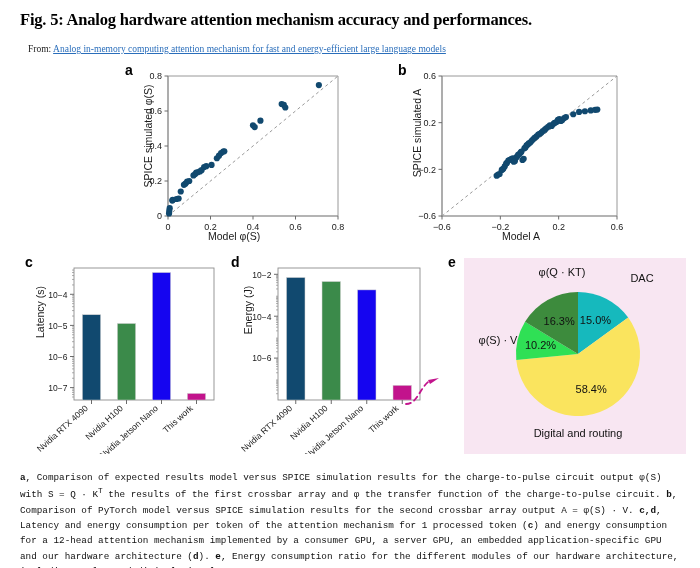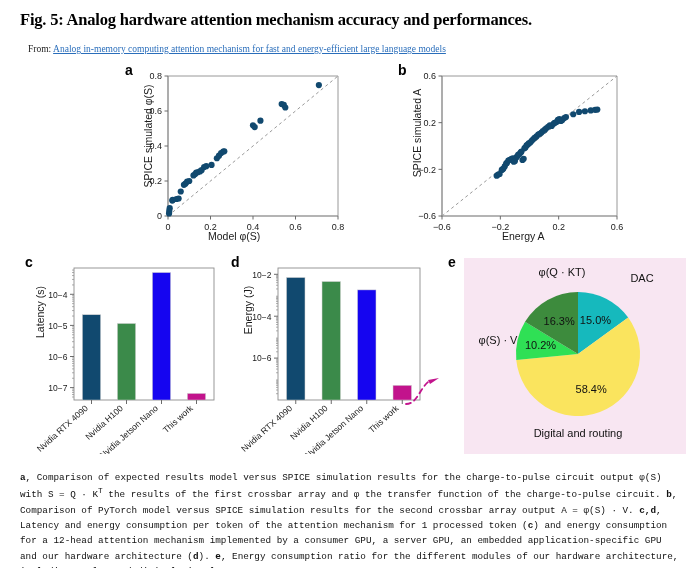--- a/index.html
+++ b/index.html
@@ -206,21 +206,21 @@
           <circle cx="174.20833333333334" cy="56" r="3.1" class="dot"></circle>
           <circle cx="175.95833333333334" cy="55.06666666666666" r="3.1" class="dot"></circle>
           <circle cx="183.25" cy="52.266666666666666" r="3.1" class="dot"></circle>
           <circle cx="189.08333333333334" cy="49.93333333333334" r="3.1" class="dot"></circle>
           <circle cx="194.91666666666666" cy="49.233333333333334" r="3.1" class="dot"></circle>
           <circle cx="200.75000000000003" cy="48.41666666666666" r="3.1" class="dot"></circle>
           <circle cx="205.12500000000003" cy="47.83333333333334" r="3.1" class="dot"></circle>
           <circle cx="207.3125" cy="47.599999999999994" r="3.1" class="dot"></circle>
         </g>
       </svg>
-    <div class="axis-label" style="left:112px;top:168px;">Energy A</div>
+    <div class="axis-label" style="left:112px;top:168px;">Model A</div>
     <div class="axis-label" style="left:-43px;top:65px;transform:rotate(-90deg);transform-origin:center;width:140px;text-align:center;">SPICE simulated A</div>
   </div>
 
   <div class="panel" style="left:22px;top:192px;width:210px;height:200px;">
     <div class="panel-letter" style="left:3px;top:0px;">c</div>
     <svg id="svg-c" width="210" height="200">
         <rect x="52" y="14" width="140" height="132" fill="none" stroke="#8d8d8d" stroke-width="0.9"></rect>
         <line x1="52" y1="133.62017202250345" x2="48" y2="133.62017202250345" stroke="#6b6b6b" stroke-width="1"></line>
         <text x="45.5" y="136.92017202250346" text-anchor="end" font-family="&quot;Liberation Sans&quot;, sans-serif" font-size="8.5" fill="#1a1a1a">10−7</text>
         <line x1="52" y1="102.51038736222469" x2="48" y2="102.51038736222469" stroke="#6b6b6b" stroke-width="1"></line>

